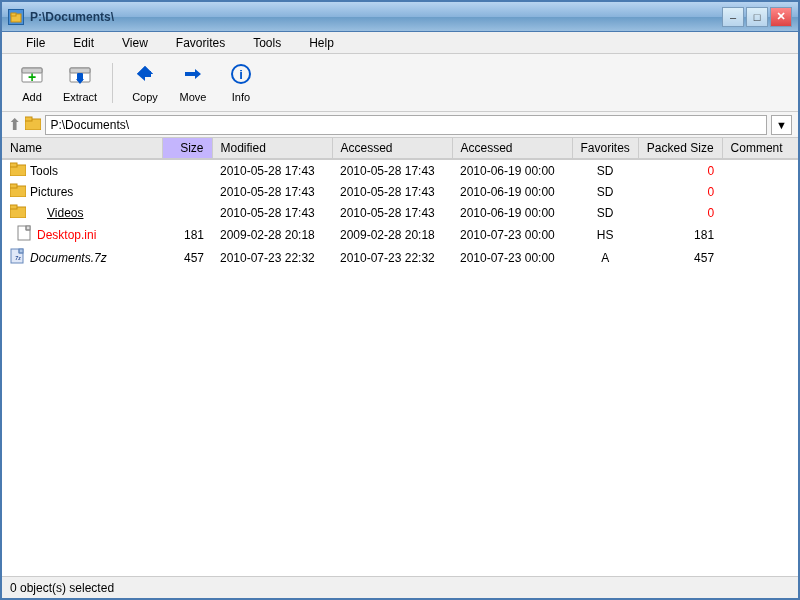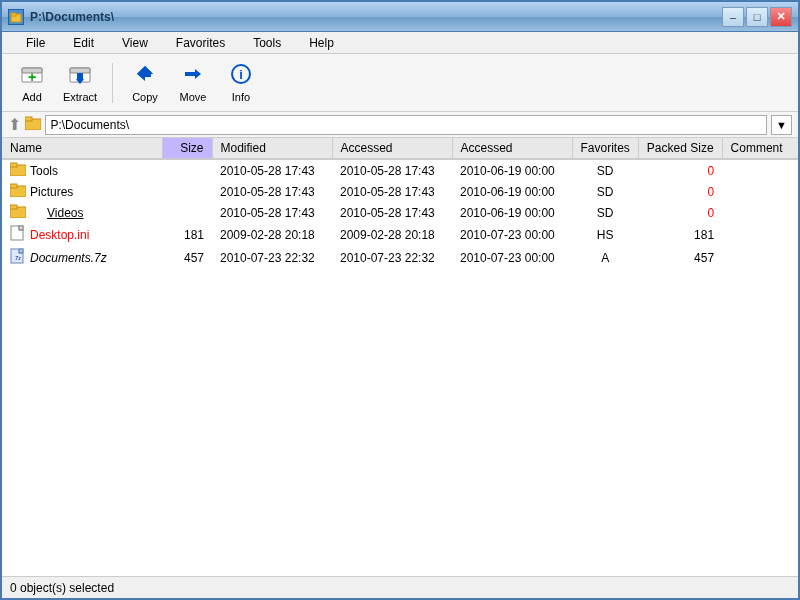--- a/index.html
+++ b/index.html
@@ -363,21 +363,21 @@
             </td>
             <td style="padding: 2px 8px; text-align: right;"></td>
             <td style="padding: 2px 8px; text-align: left;">2010-05-28 17:43</td>
             <td style="padding: 2px 8px; text-align: left;">2010-05-28 17:43</td>
             <td style="padding: 2px 8px; text-align: left;">2010-06-19 00:00</td>
             <td style="padding: 2px 8px; text-align: center;">SD</td>
             <td style="padding: 2px 8px; text-align: right; color: red;">0</td>
             <td style="padding: 2px 8px; text-align: left;"></td>
           </tr>
           <tr style="cursor: default;">
-            <td style="padding: 2px 8px;">
+            <td style="padding: 2px 15px;">
               <div style="display: flex; align-items: center; gap: 4px;">
                 <span><svg width="16" height="16" viewBox="0 0 16 16">
       <rect x="1" y="1" width="12" height="14" fill="#ffffff" stroke="#888" stroke-width="1"></rect>
       <rect x="9" y="1" width="4" height="4" fill="#e0e0e0" stroke="#888" stroke-width="1"></rect>
       <polyline points="9,1 9,5 13,5" fill="none" stroke="#888" stroke-width="1"></polyline>
     </svg></span>
                 <span style="color: red;">Desktop.ini</span>
               </div>
             </td>
             <td style="padding: 2px 8px; text-align: right;">181</td>

